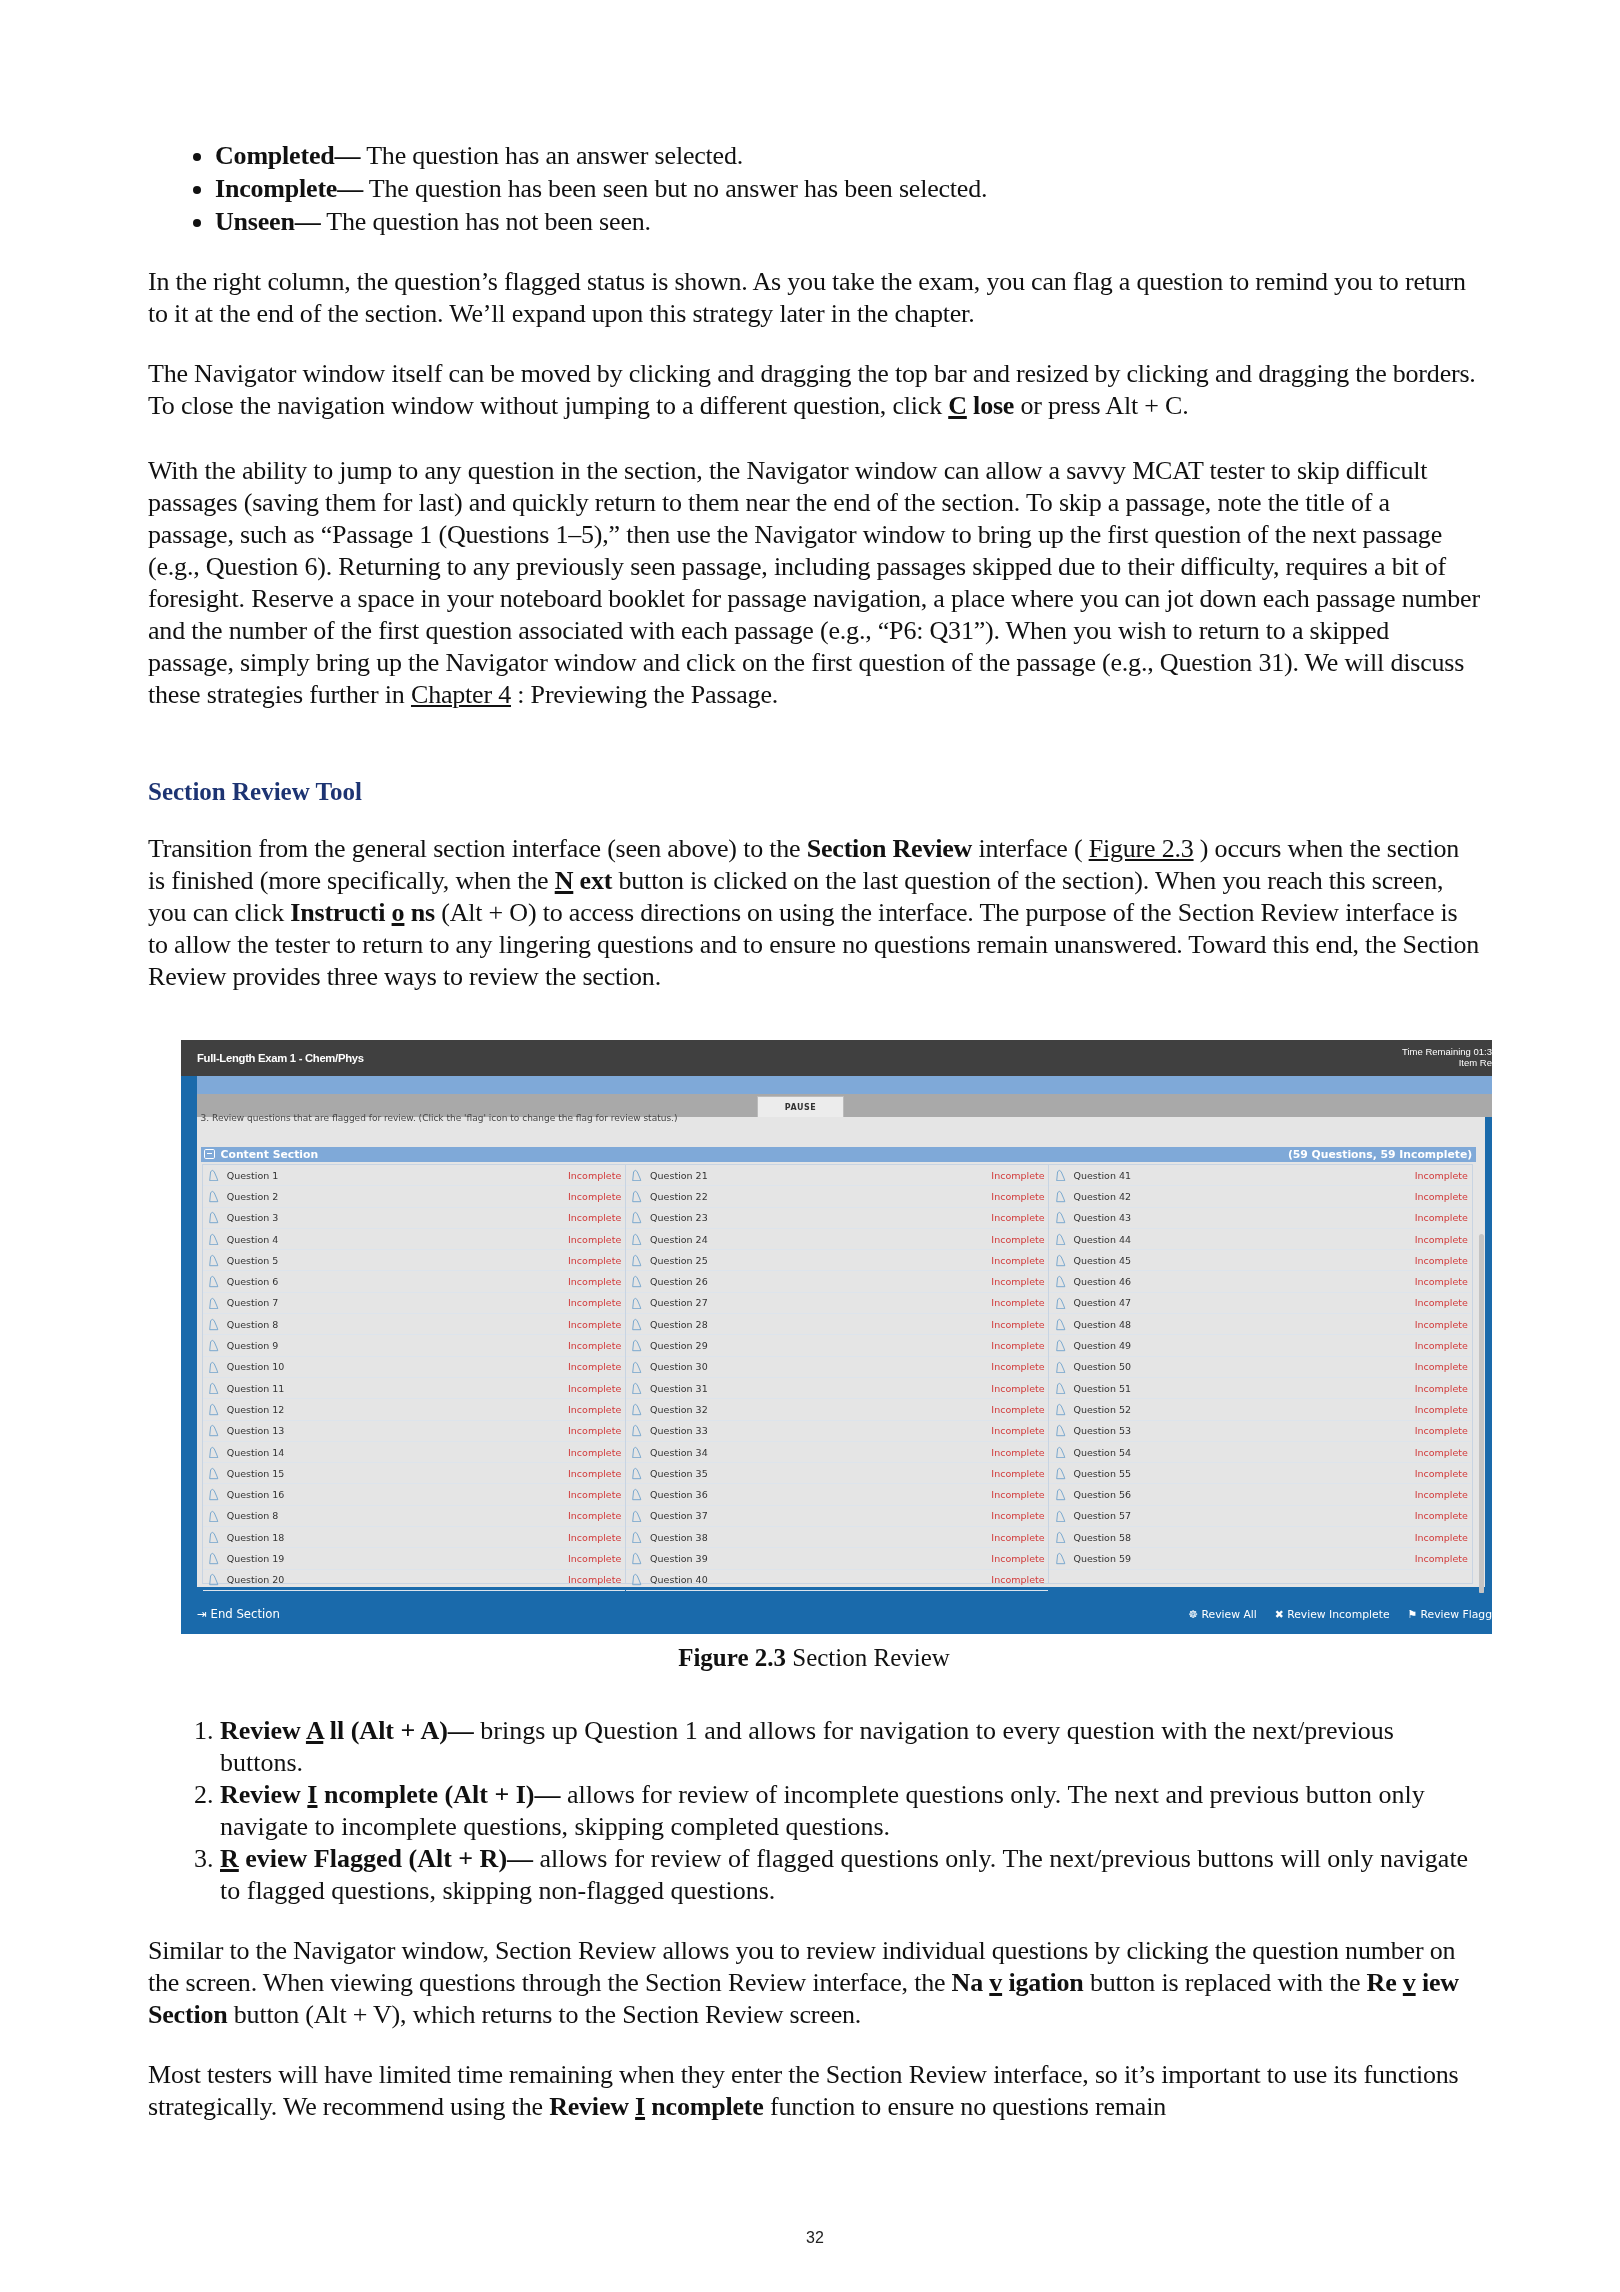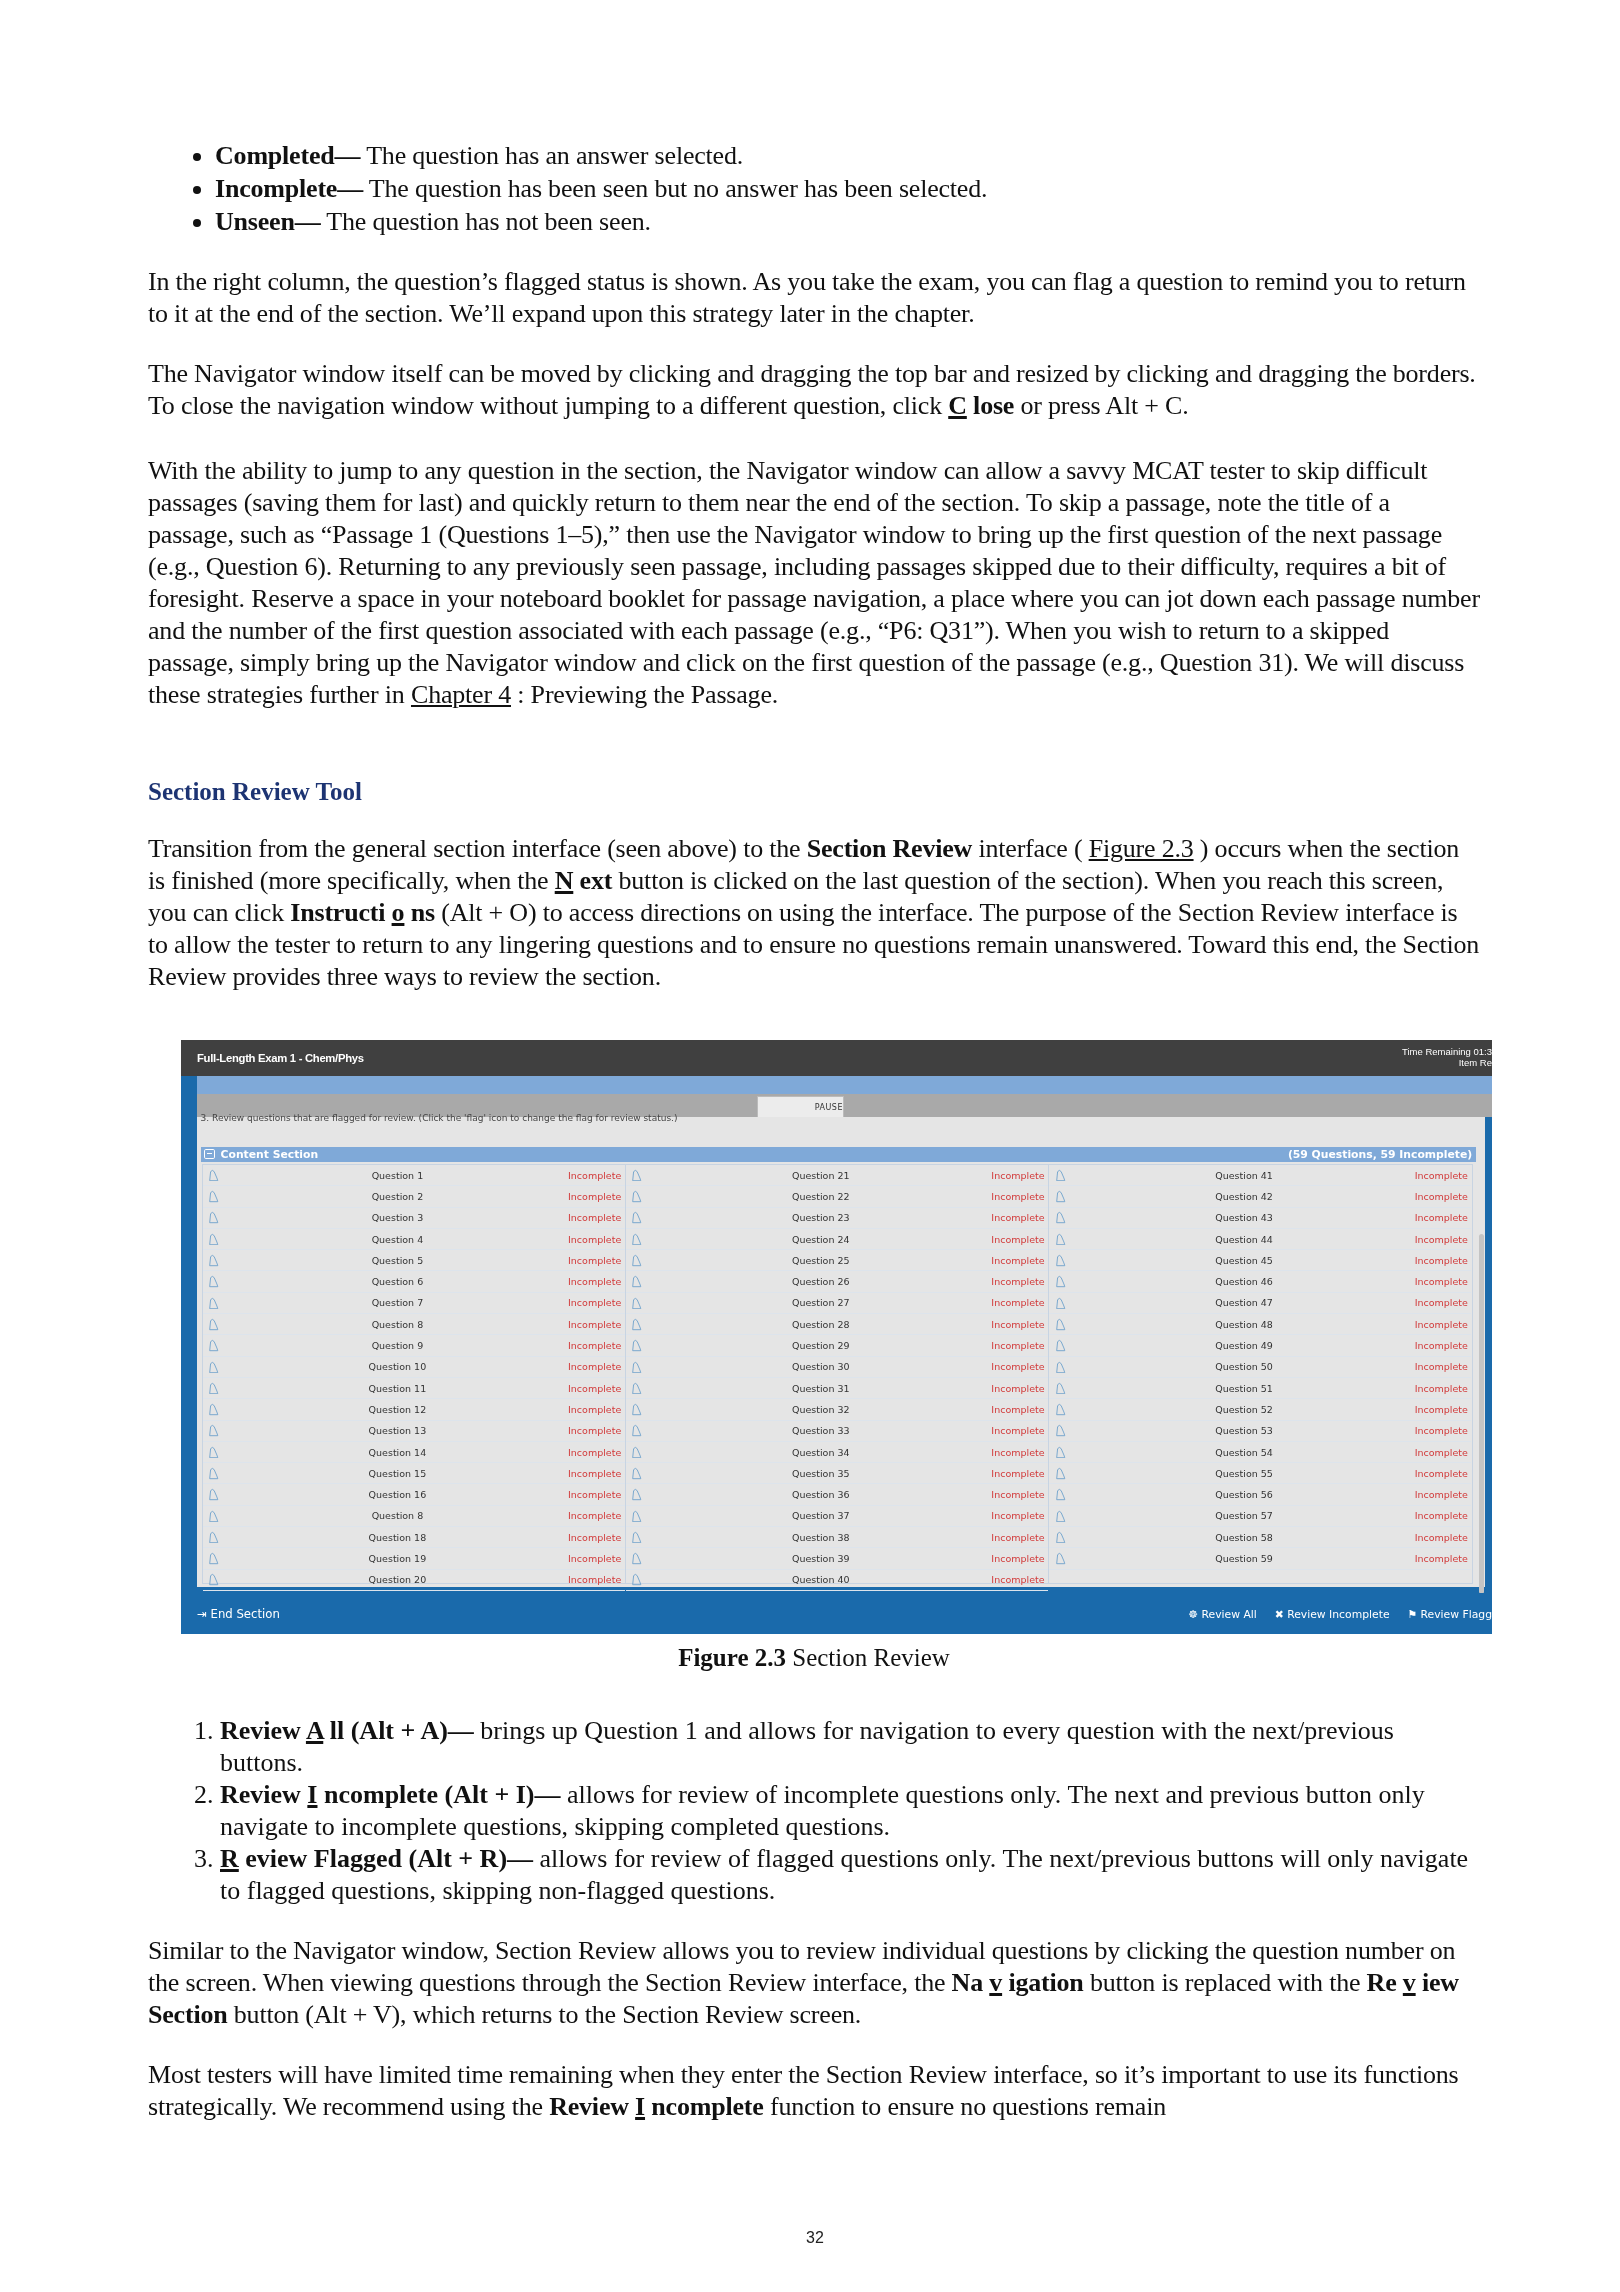--- a/index.html
+++ b/index.html
@@ -18,29 +18,29 @@
   ol.steps li { font-size:26px; line-height:32px; }
   .pagenum { position:absolute; top:2229px; left:806px; font-family:"Liberation Sans", sans-serif; font-size:16px; color:#222; }
 
   
   .shot { position:absolute; left:181px; top:1040px; width:1311px; height:594px; background:#1a6aab; overflow:hidden; font-family:"DejaVu Sans", sans-serif; }
   .shot .topbar { position:absolute; left:0; top:0; right:0; height:36px; background:#404040; }
   .shot .title { position:absolute; left:16px; top:11.7px; font-family:"Liberation Sans", sans-serif; font-weight:bold; color:#fff; font-size:11.3px; letter-spacing:-0.3px; }
   .shot .timer { position:absolute; right:0; top:7.2px; text-align:right; font-family:"Liberation Sans", sans-serif; color:#fff; font-size:9.5px; line-height:10.8px; }
   .shot .lightbar { position:absolute; left:16px; right:0; top:36px; height:18px; background:#7fa9d8; }
   .shot .graybar { position:absolute; left:16px; right:0; top:54px; height:22.5px; background:#a9a9a9; }
-  .shot .pause { position:absolute; left:576px; top:56px; width:85px; height:21px; background:#ececec; border:0.9px solid #bbb; font-size:8px; font-weight:normal; color:#333; text-align:right; line-height:21px; letter-spacing:0.5px; }
+  .shot .pause { position:absolute; left:576px; top:56px; width:85px; height:21px; background:#ececec; border:0.9px solid #bbb; font-size:8px; font-weight:bold; color:#333; text-align:center; line-height:21px; letter-spacing:0.5px; }
   .shot .content { position:absolute; left:16px; right:7.2px; top:77px; height:470px; background:#e5e5e5; }
   .shot .instr { position:absolute; left:3.6px; top:-3.6px; font-size:9px; color:#444; white-space:nowrap; }
   .shot .sechead { position:absolute; left:3.6px; right:9px; top:30px; height:15.3px; background:#7fa9d8; color:#fff; font-size:10.8px; font-weight:bold; line-height:15.3px; }
   .shot .sechead .collapse { display:inline-block; width:9px; height:8px; border:1.4px solid #fff; border-radius:1.8px; margin:0 5.4px 0 3.6px; vertical-align:-0.9px; position:relative; }
   .shot .sechead .collapse:after { content:""; position:absolute; left:1.8px; right:1.8px; top:3.2px; height:1.4px; background:#fff; }
   .shot .sechead .count { position:absolute; right:3.6px; top:0; }
   .shot .grid { position:absolute; left:4.5px; top:47px; width:1269px; height:418px; border:0.9px solid #c8d4e2; display:flex; }
-  .shot .col { width:496px; border-right:0.9px solid #c8d4e2; position:relative;text-align:center; }
+  .shot .col { width:496px; border-right:0.9px solid #c8d4e2; position:relative; }
   .shot .col:last-child { border-right:none; }
   .shot .row { height:20.3px; border-bottom:0.9px solid #dde4ec; display:flex; align-items:center; font-size:9.5px; }
   .shot .flag { width:12.6px; height:12.6px; margin:0 7.2px 0 4.5px; flex:none; }
   .shot .qname { color:#333; flex:1; }
   .shot .status { color:#d23a3a; padding-right:3.6px; }
   .shot .scroll { position:absolute; right:0.9px; top:117px; width:5.4px; height:360px; background:#c4c4c4; border-radius:2.7px; }
   .shot .footer { position:absolute; left:0; right:0; bottom:0; height:41px; background:#1a6aab; color:#fff; font-family:"DejaVu Sans", sans-serif; }
   .shot .endsec { position:absolute; left:16px; top:14.4px; font-size:11.7px; }
   .shot .revbtns { position:absolute; right:0; top:15.3px; font-size:10.8px; white-space:nowrap; }
   .shot .revbtns span.btn { margin-left:14.4px; }

